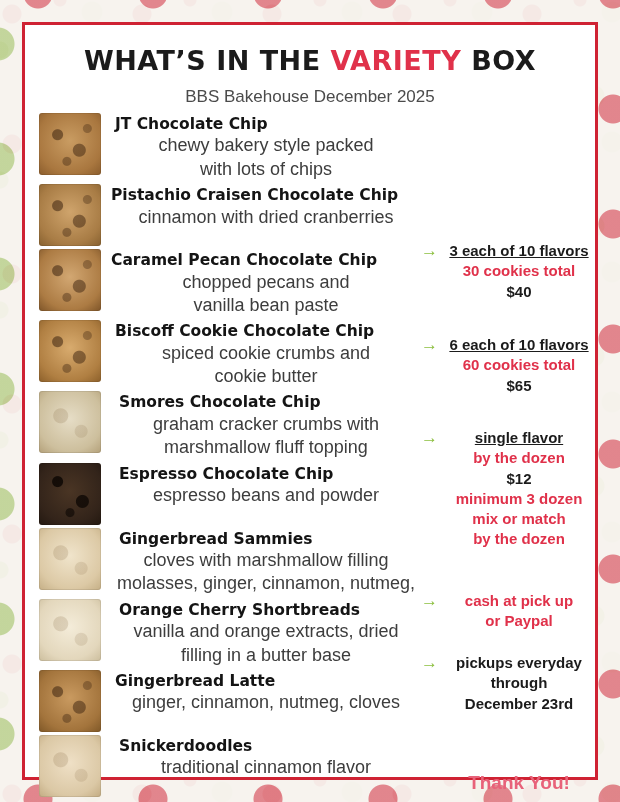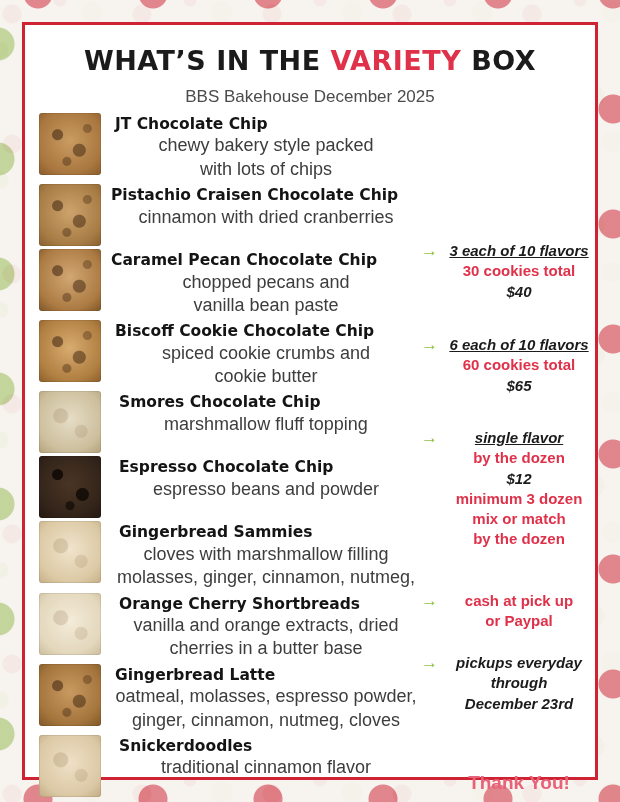--- a/index.html
+++ b/index.html
@@ -174,21 +174,21 @@
     left: 6px;
     width: 168px;
     text-align: center;
   }
   .note-line {
     font-size: 15px;
     line-height: 1.35;
     color: #e0314a;
     font-weight: bold;
   }
-  .note-line.dark { color: #1b1b1b; font-weight: bold; font-style: italic; }
+  .note-line.dark { color: #1b1b1b; font-weight: bold; }
   .note-line.underline { text-decoration: underline; }
   .note-line.thanks { color: #e8627a; font-size: 19px; font-weight: bold; }
   .note-arrow {
     position: absolute;
     left: -14px;
     top: 0;
     font-size: 17px;
     color: #8cbf3f;
     font-weight: bold;
   }
@@ -243,20 +243,21 @@
             <div class="item-name pad1">Biscoff Cookie Chocolate Chip</div>
             <div class="item-desc">spiced cookie crumbs and</div>
             <div class="item-desc">cookie butter</div>
           </div>
         </div>
 
         <div class="item">
           <div class="thumb t5"></div>
           <div class="item-text">
             <div class="item-name pad2">Smores Chocolate Chip</div>
+            <div class="item-desc">graham cracker crumbs with</div>
             <div class="item-desc">marshmallow fluff topping</div>
           </div>
         </div>
 
         <div class="item">
           <div class="thumb t6"></div>
           <div class="item-text">
             <div class="item-name pad2">Espresso Chocolate Chip</div>
             <div class="item-desc">espresso beans and powder</div>
           </div>
@@ -269,29 +270,28 @@
             <div class="item-desc">cloves with marshmallow filling</div>
             <div class="item-desc">molasses, ginger, cinnamon, nutmeg,</div>
           </div>
         </div>
 
         <div class="item">
           <div class="thumb t8"></div>
           <div class="item-text">
             <div class="item-name pad2">Orange Cherry Shortbreads</div>
             <div class="item-desc">vanilla and orange extracts, dried</div>
-            <div class="item-desc">cherries in a butter base</div>
+            <div class="item-desc">filling in a butter base</div>
           </div>
         </div>
 
         <div class="item">
           <div class="thumb t9"></div>
           <div class="item-text">
             <div class="item-name pad1">Gingerbread Latte</div>
-            <div class="item-desc">oatmeal, molasses, espresso powder,</div>
             <div class="item-desc">ginger, cinnamon, nutmeg, cloves</div>
           </div>
         </div>
 
         <div class="item">
           <div class="thumb t10"></div>
           <div class="item-text">
             <div class="item-name pad2">Snickerdoodles</div>
             <div class="item-desc">traditional cinnamon flavor</div>
           </div>

